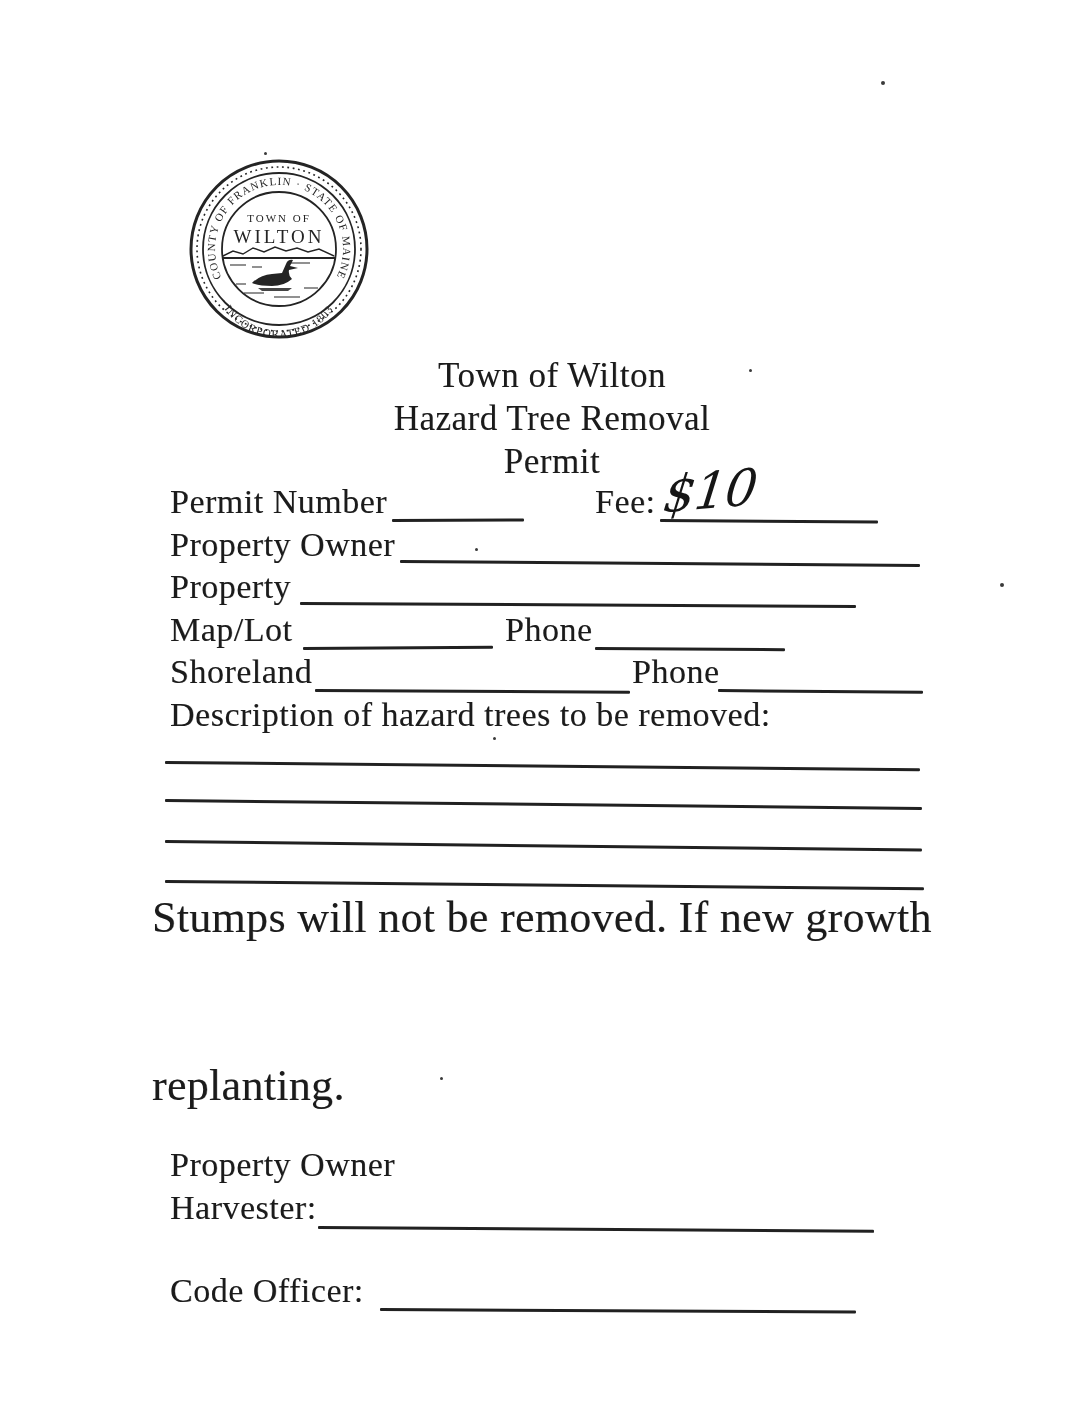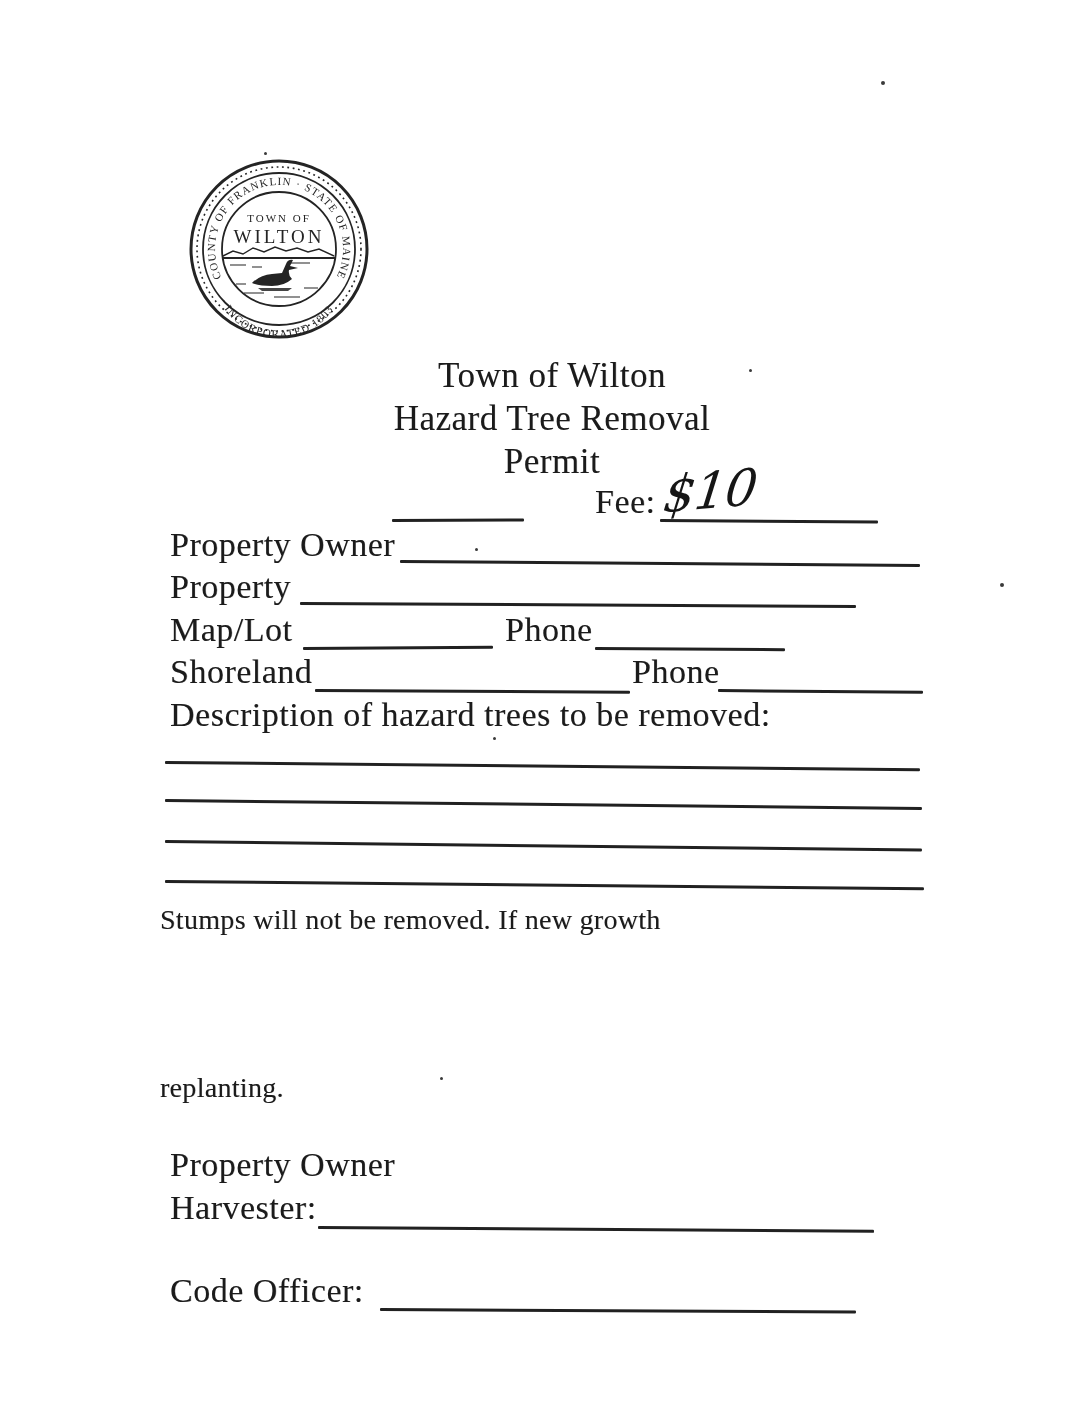--- a/index.html
+++ b/index.html
@@ -13,23 +13,22 @@
   }
   .title-line{
     position:absolute;left:8px;width:1088px;text-align:center;font-size:35px;
     letter-spacing:0.5px;text-shadow:0.4px 0.4px 0 rgba(25,25,25,0.35);
   }
   .fill{
     position:absolute;height:3px;background:#212121;transform-origin:left center;
     border-radius:1px;
   }
   .bodyline{
-    position:absolute;left:160px;font-size:28px;letter-spacing:0.3px;white-space:nowrap;
+    position:absolute;left:152px;font-size:44px;letter-spacing:0.3px;white-space:nowrap;
     text-shadow:0.4px 0.4px 0 rgba(25,25,25,0.35);
-    margin-top:12px;
   }
   .handwriting{
     position:absolute;font-family:"DejaVu Serif", serif;font-style:italic;
     font-size:50px;transform:rotate(-5deg) skewX(-12deg);letter-spacing:-1px;
     color:#161616;
   }
   .speck{position:absolute;background:#3a3a3a;border-radius:50%;}
   .seal{position:absolute;left:188px;top:156px;}
   .seal text{font-family:"Liberation Serif", serif;fill:#242424;}
 </style>
@@ -66,20 +65,21 @@
     <g fill="#242424" stroke="none">
       <path d="M 64,127 Q 72,119 84,118 L 94,117 L 98,108 Q 100,103 105,104 L 102,110 L 110,112 L 101,114 Q 100,119 104,123 Q 96,130 84,130 Q 71,130 64,127 Z"></path>
       <path d="M 70,132 h 34 l -4,3 h -26 Z" opacity="0.85"></path>
     </g>
   </svg>
 
   <div class="title-line" style="top:356px">Town of Wilton</div>
   <div class="title-line" style="top:399px">Hazard Tree Removal</div>
   <div class="title-line" style="top:442px">Permit</div>
 
+  <span class="label" style="left:170px;top:483px">Permit Number</span>
   <div class="fill" style="left:392px;top:519px;width:132px;transform:rotate(-0.2deg)"></div>
   <span class="label" style="left:595px;top:483px">Fee:</span>
   <span class="handwriting" style="left:664px;top:462px">$10</span>
   <div class="fill" style="left:660px;top:519px;width:218px;transform:rotate(0.4deg)"></div>
 
   <span class="label" style="left:170px;top:526px">Property Owner</span>
   <div class="fill" style="left:400px;top:560px;width:520px;transform:rotate(0.45deg)"></div>
 
   <span class="label" style="left:170px;top:568px">Property</span>
   <div class="fill" style="left:300px;top:602px;width:556px;transform:rotate(0.3deg)"></div>

